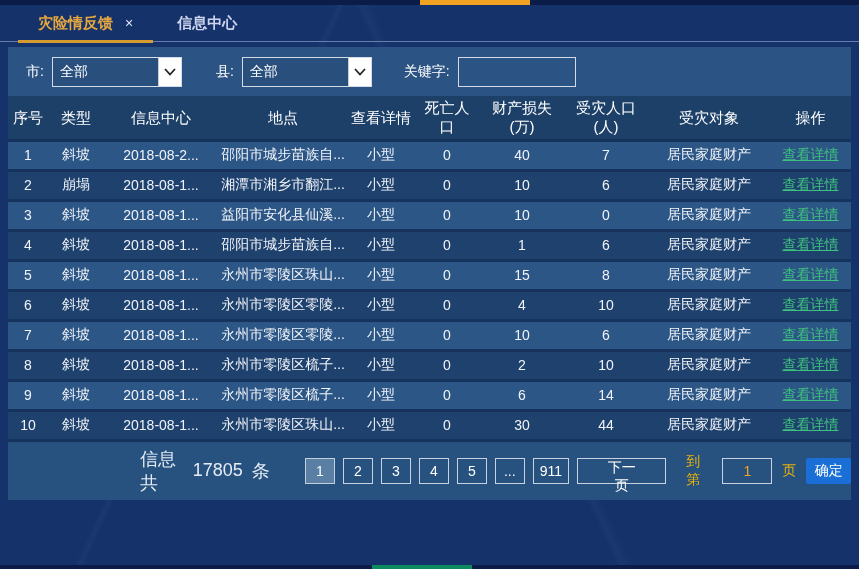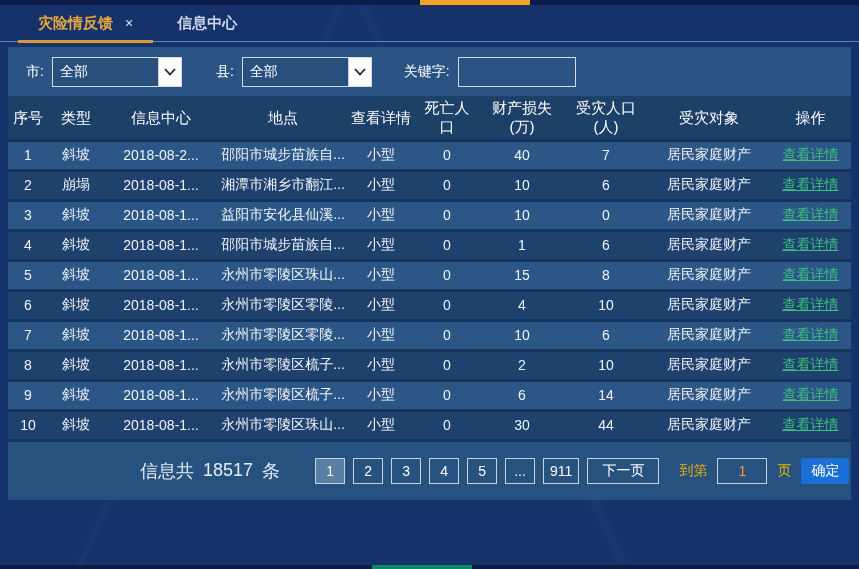--- a/index.html
+++ b/index.html
@@ -48,21 +48,21 @@
   tr.odd td{background:var(--row-odd);}
   tr.even td{background:var(--row-even);}
   td a{color:var(--link-green);text-decoration:underline;cursor:pointer;}
   .pagination{height:58px;background:var(--footer-bg);display:flex;align-items:center;padding-left:132px;}
   .pg-info{font-size:18px;color:#e6ecf6;display:flex;align-items:center;}
   .pg-info span{margin-right:9px;}
   .page-list{display:flex;align-items:center;gap:8px;margin-left:26px;}
   .pg-btn{min-width:30px;height:26px;background:transparent;border:1px solid #c8d2e0;color:#fff;
           font-size:14px;cursor:pointer;padding:0 6px;}
   .pg-btn.active{background:var(--page-active);border-color:#c3cfdd;}
-  .pg-btn.next{margin-left:8px;padding:0 14px;}
+  .pg-btn.next{margin-left:8px;padding:0 24px;}
   .goto-label{font-size:14px;color:#eab308;margin-left:20px;}
   .goto-input{width:50px;height:26px;margin-left:10px;background:transparent;border:1px solid #c8d2e0;
               color:var(--accent-orange);font-size:14px;text-align:center;outline:none;}
   .goto-suffix{margin-left:10px;}
   .confirm-btn{width:48px;height:26px;margin-left:10px;background:var(--btn-blue);border:none;border-radius:2px;
                color:#fff;font-size:14px;cursor:pointer;}
   .bottom-strip{position:absolute;left:0;bottom:0;width:859px;height:4px;background:var(--strip);}
   .bottom-accent{position:absolute;left:372px;top:0;width:100px;height:4px;background:var(--bottom-green);}
 </style>
 </head>
@@ -259,21 +259,21 @@
           <td>44</td>
           <td>居民家庭财产</td>
           <td><a>查看详情</a></td>
         </tr>
       </tbody>
   </table>
 
   <div class="pagination">
     <span class="pg-info">
       <span>信息共</span>
-      <span>18517</span>
+      <span>17805</span>
       <span>条</span>
     </span>
     <span class="page-list">
         <button class="pg-btn active">1</button>
         <button class="pg-btn">2</button>
         <button class="pg-btn">3</button>
         <button class="pg-btn">4</button>
         <button class="pg-btn">5</button>
         <button class="pg-btn">...</button>
         <button class="pg-btn">911</button>

